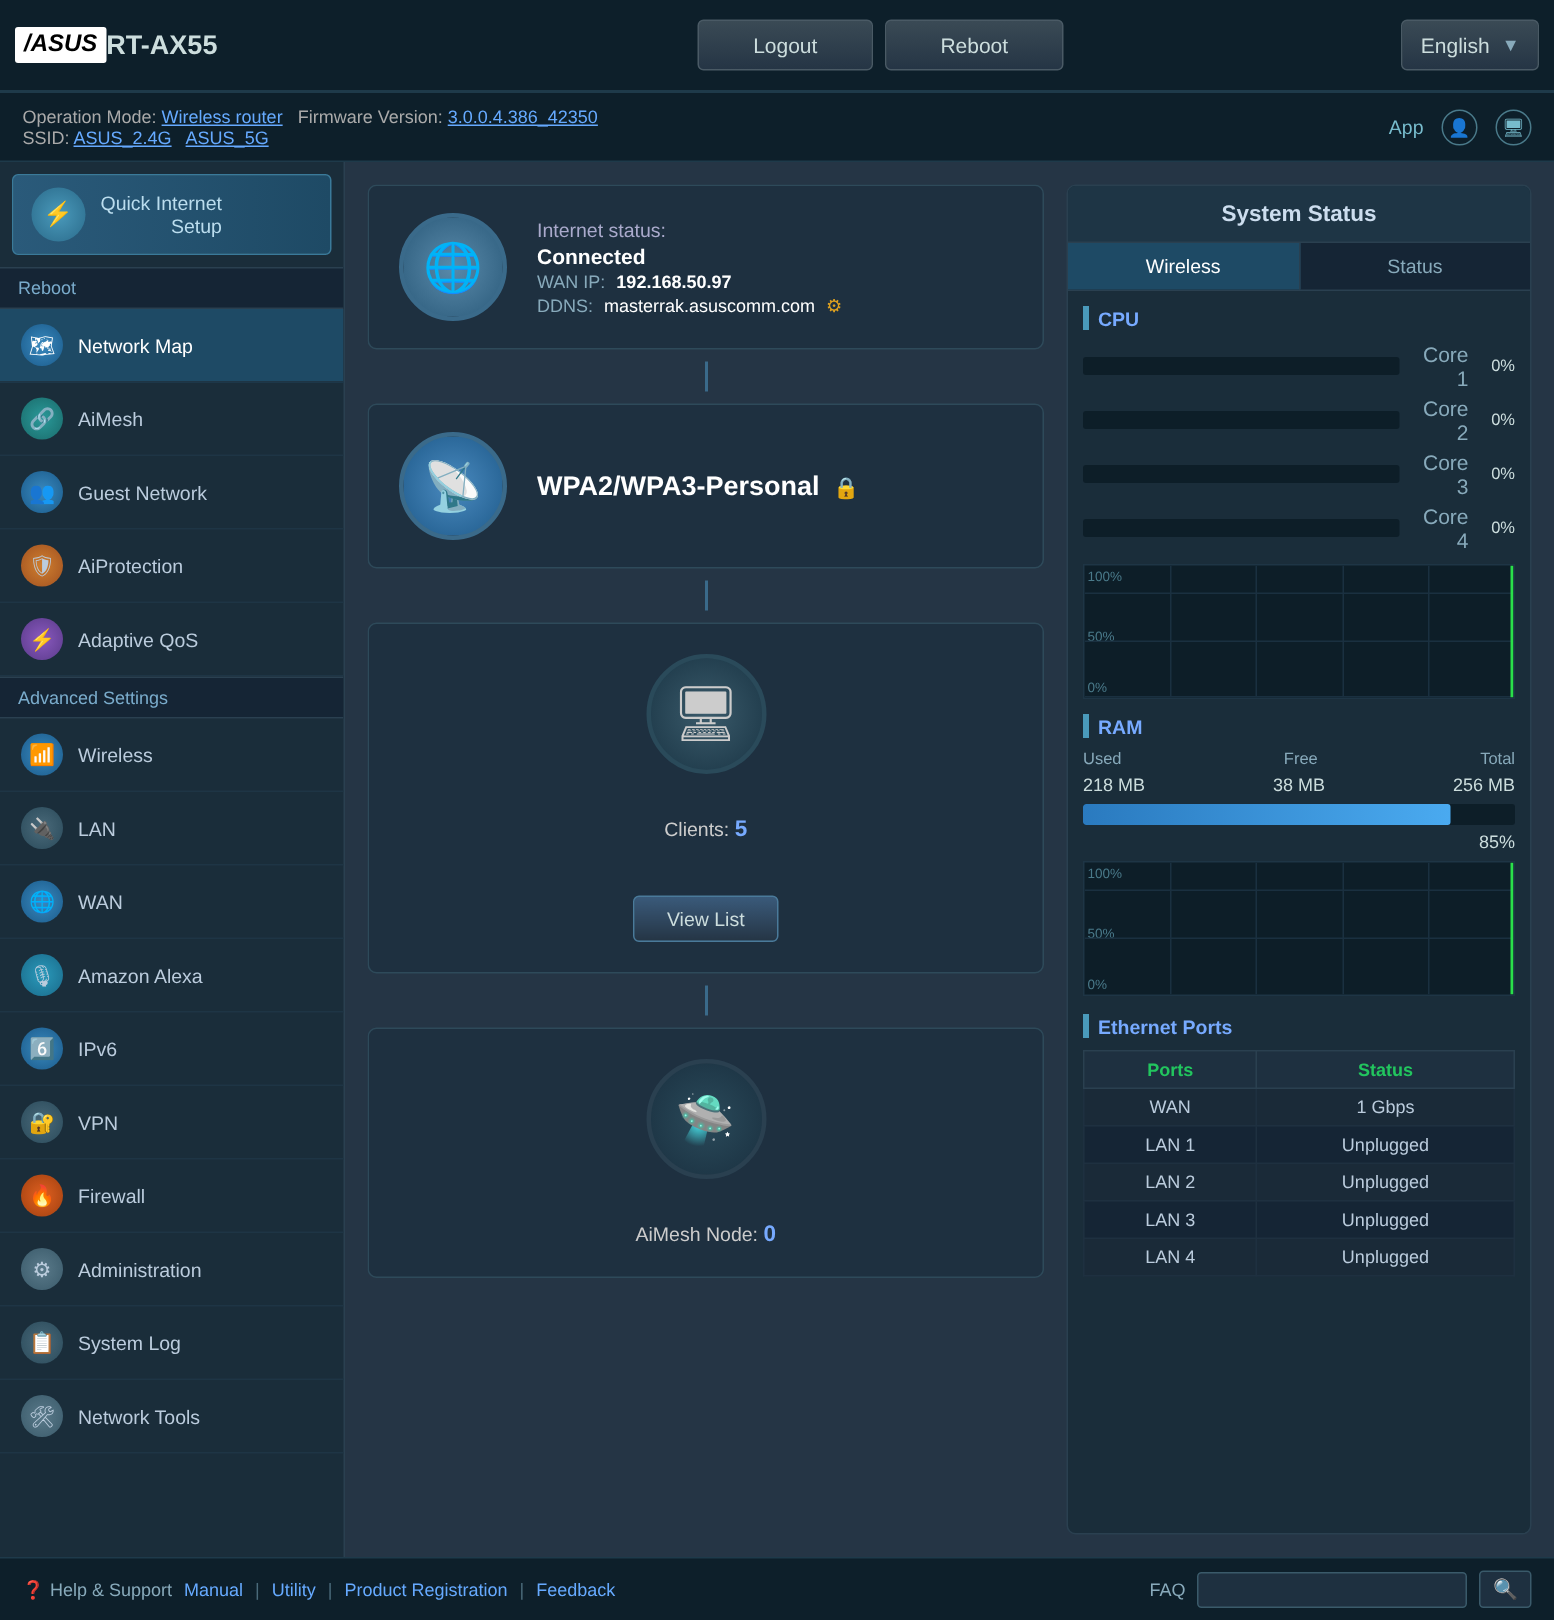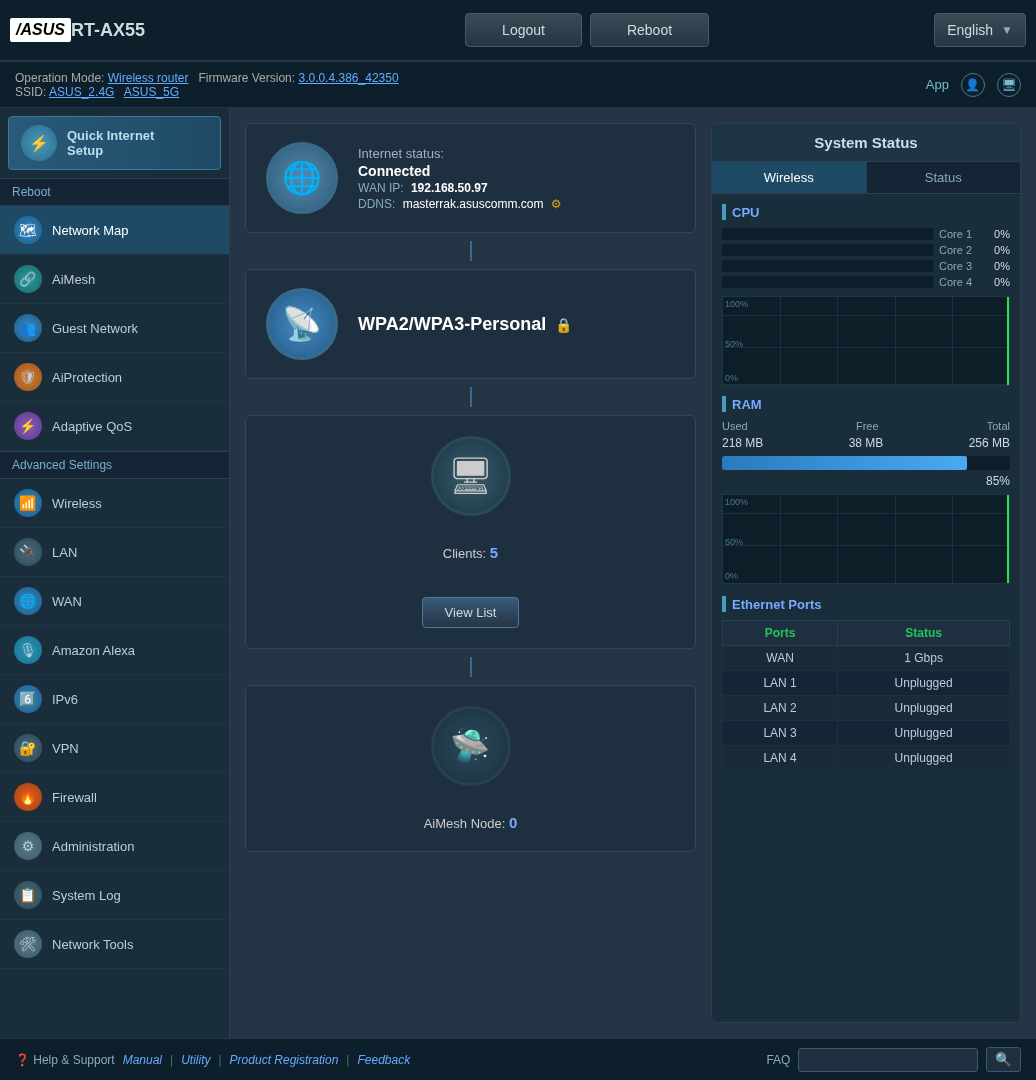--- a/index.html
+++ b/index.html
@@ -118,21 +118,21 @@
       cursor: pointer;
       border: 1px solid #3a7a9a;
     }
     .quick-setup-icon {
       width: 36px; height: 36px;
       background: radial-gradient(circle, #4a9abb, #2a6a8a);
       border-radius: 50%;
       display: flex; align-items: center; justify-content: center;
       color: #fff; font-size: 16px;
     }
-    .quick-setup-text { color: #bde; font-size: 13px; font-weight: bold; }
+    .quick-setup-text { color: #bde; font-size: 13px; font-weight: normal; text-align: right; }
 
     .section-header {
       background: #152535;
       color: #7aaccc;
       font-size: 12px;
       padding: 6px 12px;
       border-top: 1px solid #2a4050;
       border-bottom: 1px solid #2a4050;
     }
     .sidebar-item {
@@ -315,21 +315,21 @@
       height: 12px;
       background: #0d1e28;
       border-radius: 2px;
       overflow: hidden;
     }
     .cpu-bar-fill {
       height: 100%;
       background: linear-gradient(to right, #2a5a8a, #3a8abf);
       border-radius: 2px;
     }
-    .cpu-label { color: #8ab; font-size: 11px; width: 40px; }
+    .cpu-label { color: #8ab; font-size: 14px; width: 40px; text-align: right; }
     .cpu-pct { color: #cdd; font-size: 11px; width: 25px; text-align: right; }
 
     .cpu-graph {
       background: #0d1e28;
       height: 90px;
       border: 1px solid #1e3545;
       margin-bottom: 10px;
       position: relative;
       overflow: hidden;
     }
@@ -400,21 +400,21 @@
       height: 42px;
       background: #0d1f2a;
       border-top: 1px solid #1e3a4a;
       display: flex;
       align-items: center;
       padding: 0 15px;
       gap: 8px;
       font-size: 12px;
       color: #8ab;
     }
-    .bottom-bar a { color: #6af; text-decoration: none; cursor: pointer; font-style: italic; }
+    .bottom-bar a { color: #6af; text-decoration: none; cursor: pointer; }
     .bottom-bar .separator { color: #4a6a7a; }
     .faq-area {
       margin-left: auto;
       display: flex;
       align-items: center;
       gap: 8px;
     }
     .faq-input {
       background: #1e3040;
       border: 1px solid #3a5a6a;

